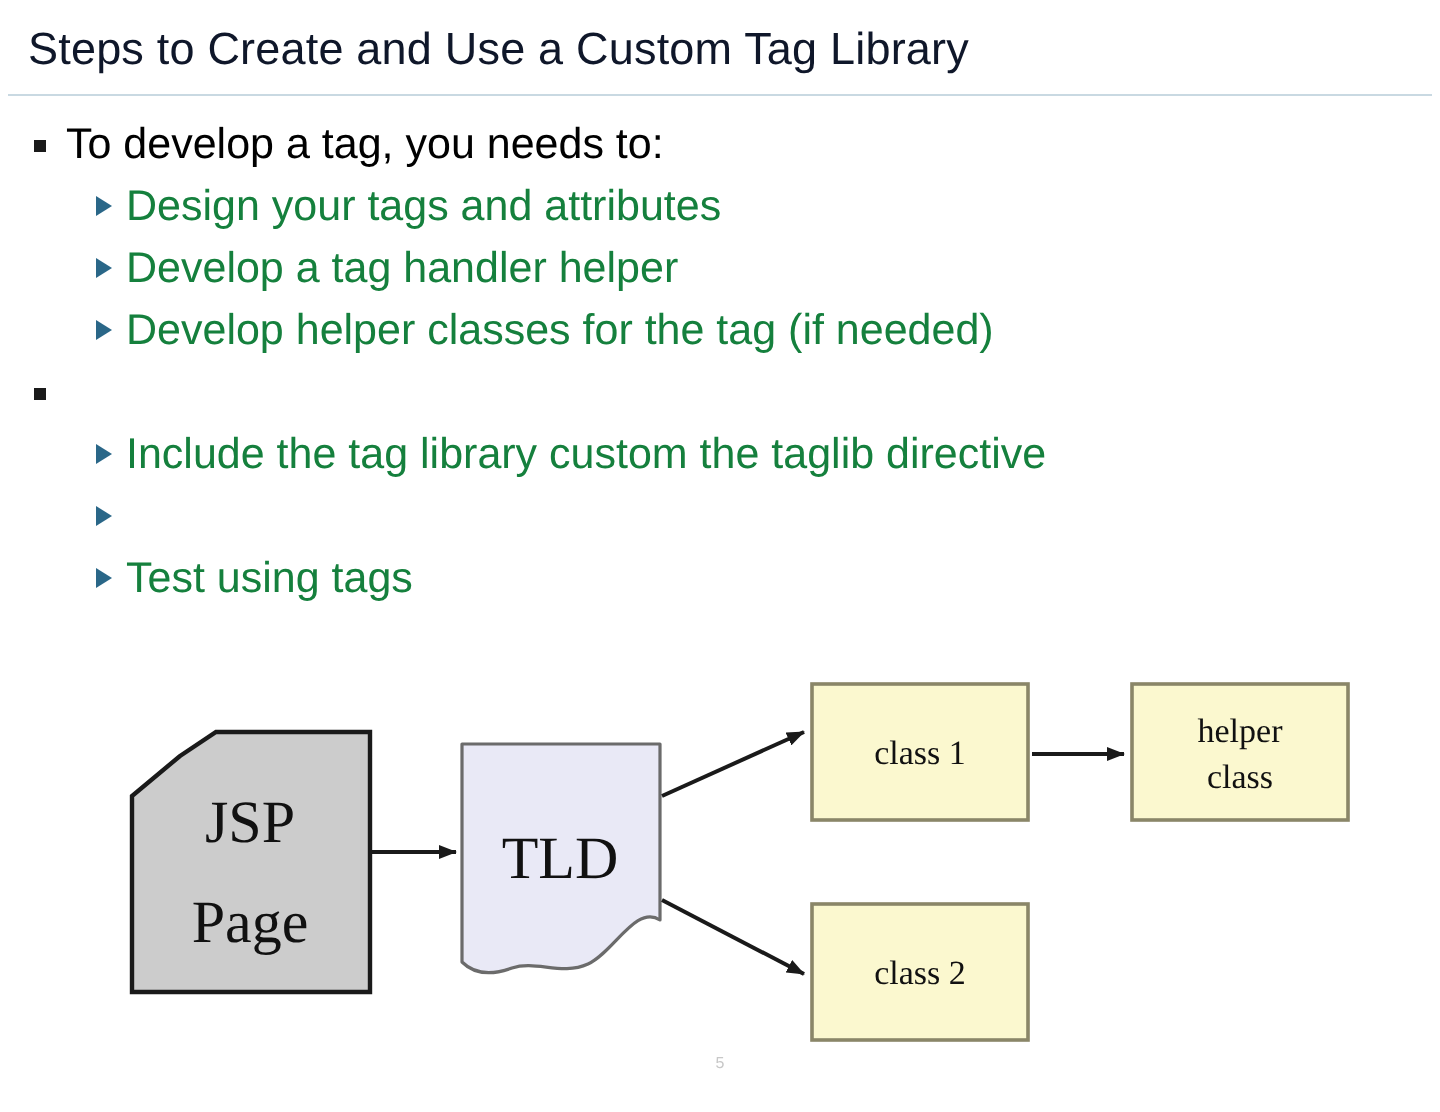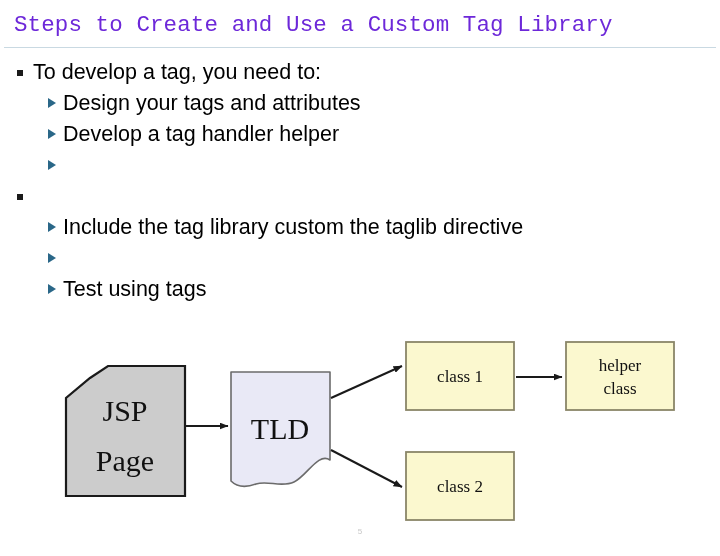--- a/index.html
+++ b/index.html
@@ -22,22 +22,22 @@
     background: #ffffff;
   }
 
   
   .slide-title {
     position: absolute;
     left: 14px;
     top: 11px;
     font-size: 22.5px;
     line-height: 28px;
-    color: #6d28d9;
-    font-family: Liberation Mono, monospace;
+    color: #0f172a;
+    font-family: Liberation Sans, sans-serif;
     letter-spacing: 0.1px;
     white-space: nowrap;
   }
   .title-rule {
     position: absolute;
     left: 4px;
     right: 4px;
     top: 47px;
     height: 1px;
     background: #c9d9e2;
@@ -71,21 +71,21 @@
   }
   .b1 .text {
     display: inline-block;
     padding-left: 17px;
   }
   .b2 {
     padding-left: 46px;
     height: 31px;
     line-height: 31px;
     font-size: 21.5px;
-    color: #000000;
+    color: #15803d;
   }
   .b2 .marker {
     position: absolute;
     left: 48px;
     top: 10px;
     width: 0;
     height: 0;
     border-top: 5.5px solid transparent;
     border-bottom: 5.5px solid transparent;
     border-left: 8px solid #2a6788;
@@ -129,36 +129,37 @@
 
 <div class="slide">
 
   <div class="slide-title">Steps to Create and Use a Custom Tag Library</div>
   <div class="title-rule"></div>
 
   <div class="bullets">
 
     <div class="b1">
       <span class="marker"></span>
-      <span class="text">To develop a tag, you need to:</span>
+      <span class="text">To develop a tag, you needs to:</span>
     </div>
 
     <div class="b2">
       <span class="marker"></span>
       <span class="text">Design your tags and attributes</span>
     </div>
 
 
     <div class="b2">
       <span class="marker"></span>
       <span class="text">Develop a tag handler helper</span>
     </div>
 
     <div class="b2">
       <span class="marker"></span>
+      <span class="text">Develop helper classes for the tag (if needed)</span>
     </div>
 
     <div class="b1">
       <span class="marker"></span>
     </div>
 
     <div class="b2">
       <span class="marker"></span>
       <span class="text">Include the tag library custom the taglib directive</span>
     </div>

